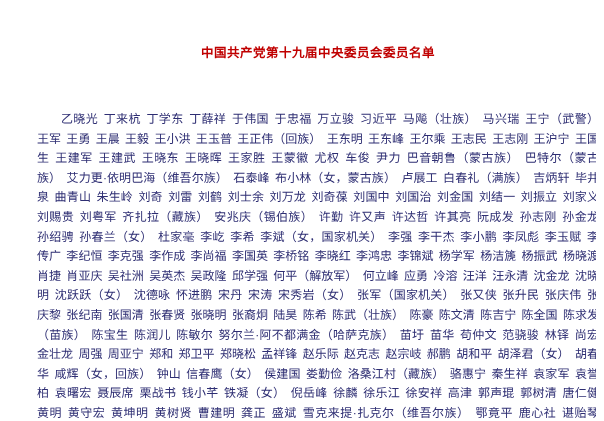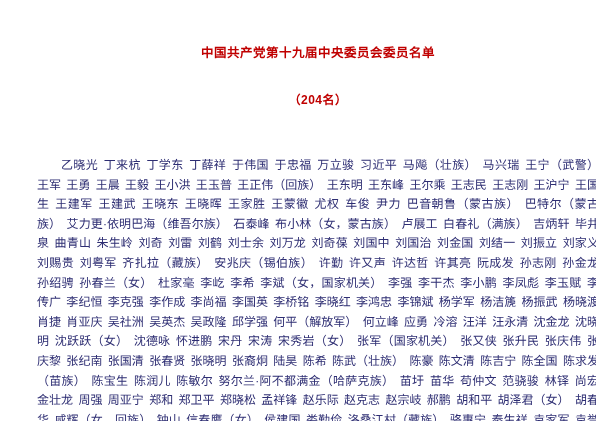--- a/index.html
+++ b/index.html
@@ -47,16 +47,15 @@
     word-break: normal;
     overflow-wrap: break-word;
   }
 </style>
 </head>
 <body>
 
 <div class="page">
   <div class="doc-header">
     <div class="doc-title">中国共产党第十九届中央委员会委员名单</div>
-    <div class="doc-count">（204名）</div>
   </div>
   <p class="member-list">乙晓光 丁来杭 丁学东 丁薛祥 于伟国 于忠福 万立骏 习近平 马飚（壮族） 马兴瑞 王宁（武警） 王军 王勇 王晨 王毅 王小洪 王玉普 王正伟（回族） 王东明 王东峰 王尔乘 王志民 王志刚 王沪宁 王国生 王建军 王建武 王晓东 王晓晖 王家胜 王蒙徽 尤权 车俊 尹力 巴音朝鲁（蒙古族） 巴特尔（蒙古族） 艾力更·依明巴海（维吾尔族） 石泰峰 布小林（女，蒙古族） 卢展工 白春礼（满族） 吉炳轩 毕井泉 曲青山 朱生岭 刘奇 刘雷 刘鹤 刘士余 刘万龙 刘奇葆 刘国中 刘国治 刘金国 刘结一 刘振立 刘家义 刘赐贵 刘粤军 齐扎拉（藏族） 安兆庆（锡伯族） 许勤 许又声 许达哲 许其亮 阮成发 孙志刚 孙金龙 孙绍骋 孙春兰（女） 杜家毫 李屹 李希 李斌（女，国家机关） 李强 李干杰 李小鹏 李凤彪 李玉赋 李传广 李纪恒 李克强 李作成 李尚福 李国英 李桥铭 李晓红 李鸿忠 李锦斌 杨学军 杨洁篪 杨振武 杨晓渡 肖捷 肖亚庆 吴社洲 吴英杰 吴政隆 邱学强 何平（解放军） 何立峰 应勇 冷溶 汪洋 汪永清 沈金龙 沈晓明 沈跃跃（女） 沈德咏 怀进鹏 宋丹 宋涛 宋秀岩（女） 张军（国家机关） 张又侠 张升民 张庆伟 张庆黎 张纪南 张国清 张春贤 张晓明 张裔炯 陆昊 陈希 陈武（壮族） 陈豪 陈文清 陈吉宁 陈全国 陈求发（苗族） 陈宝生 陈润儿 陈敏尔 努尔兰·阿不都满金（哈萨克族） 苗圩 苗华 苟仲文 范骁骏 林铎 尚宏 金壮龙 周强 周亚宁 郑和 郑卫平 郑晓松 孟祥锋 赵乐际 赵克志 赵宗岐 郝鹏 胡和平 胡泽君（女） 胡春华 咸辉（女，回族） 钟山 信春鹰（女） 侯建国 娄勤俭 洛桑江村（藏族） 骆惠宁 秦生祥 袁家军 袁誉柏 袁曙宏 聂辰席 栗战书 钱小芊 铁凝（女） 倪岳峰 徐麟 徐乐江 徐安祥 高津 郭声琨 郭树清 唐仁健 黄明 黄守宏 黄坤明 黄树贤 曹建明 龚正 盛斌 雪克来提·扎克尔（维吾尔族） 鄂竟平 鹿心社 谌贻琴（女，白族） 彭清华 蒋超良 韩正 韩卫国 韩长赋 傅政华 谢伏瞻 楼阳生 蔡奇 蔡名照 雒树刚 黎火辉 潘立刚 穆虹 魏凤和</p>
 </div>
 
 </body></html>

